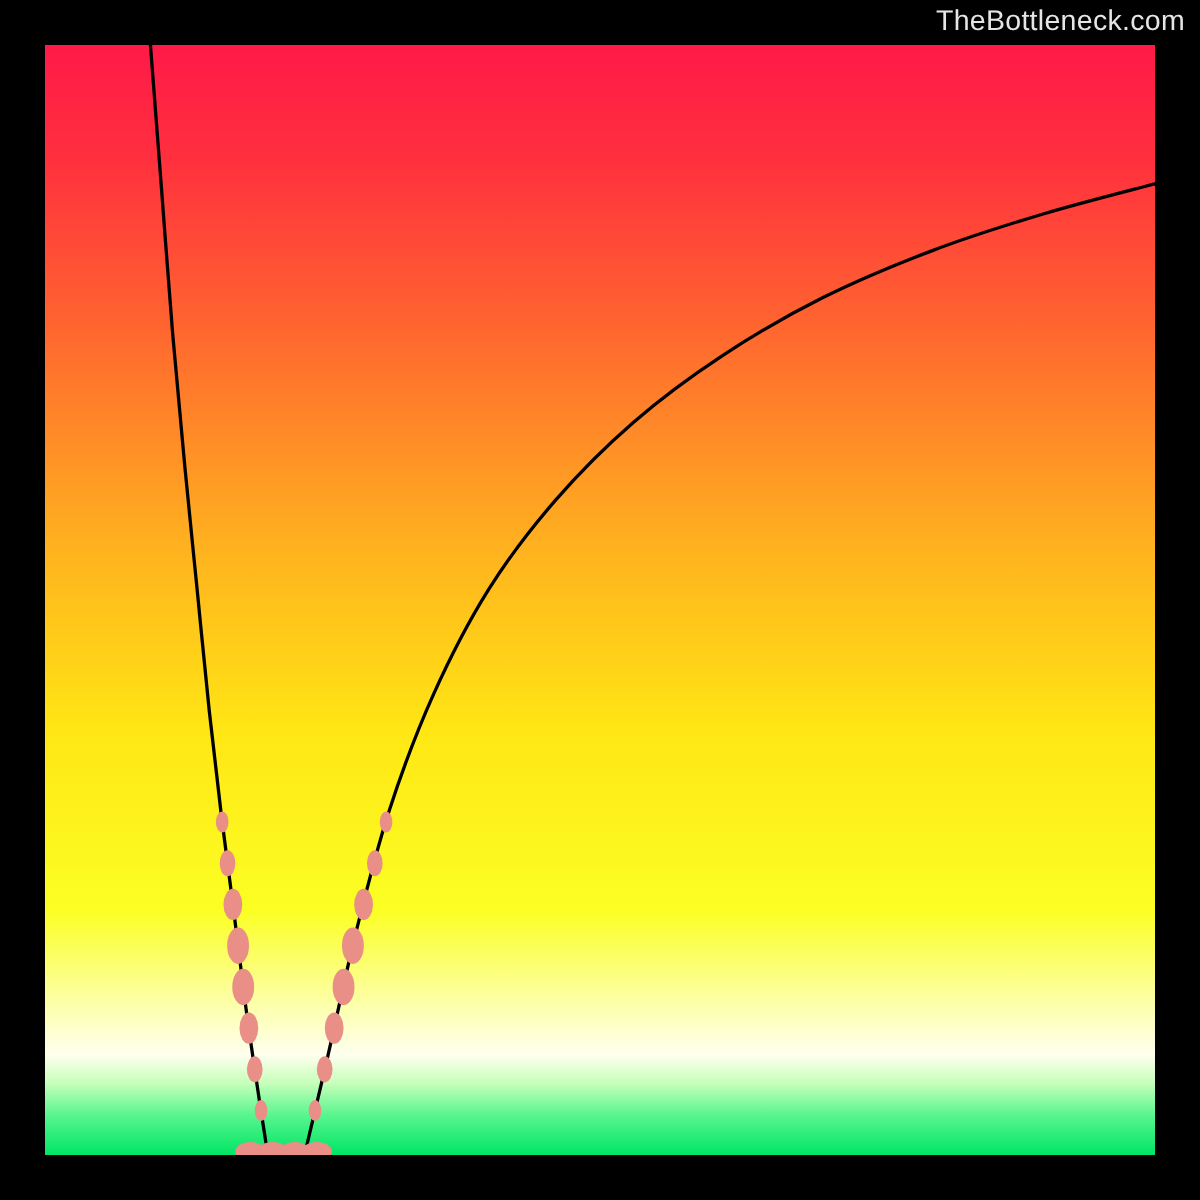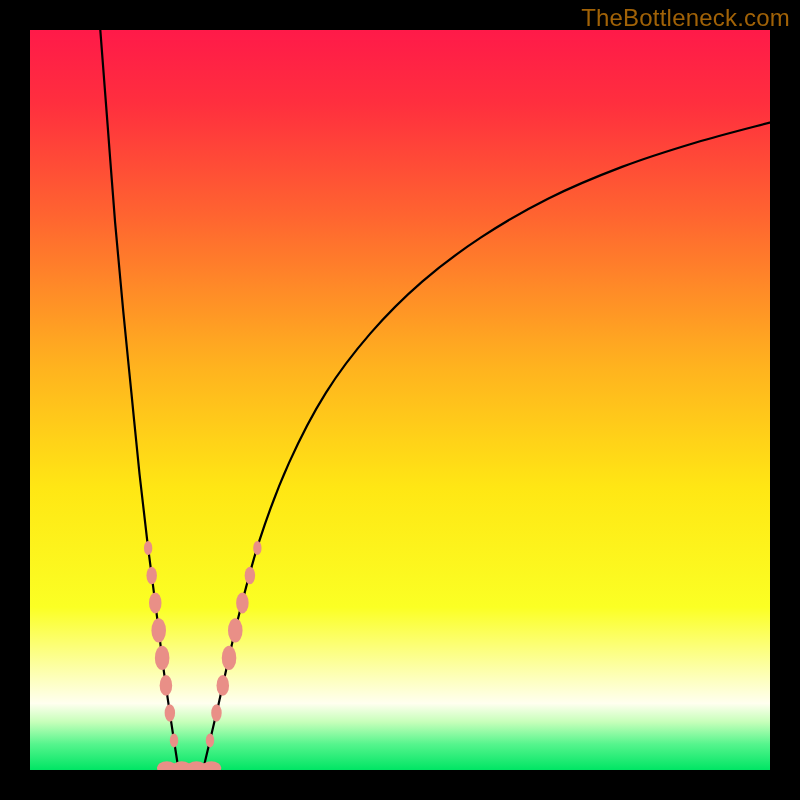--- a/index.html
+++ b/index.html
@@ -39,22 +39,22 @@
     left: 0;
     top: 0;
     width: 740px;
     height: 740px;
     pointer-events: none;
   }
   .watermark {
     position: absolute;
     top: 4px;
     right: 10px;
-    color: #a16207;
-    font-size: 24px;
+    color: #e5e5e5;
+    font-size: 19px;
     font-weight: 500;
     letter-spacing: 0.2px;
     user-select: none;
   }
   .bead {
     fill: #e98f87;
     stroke: none;
   }
 </style>
 </head>

